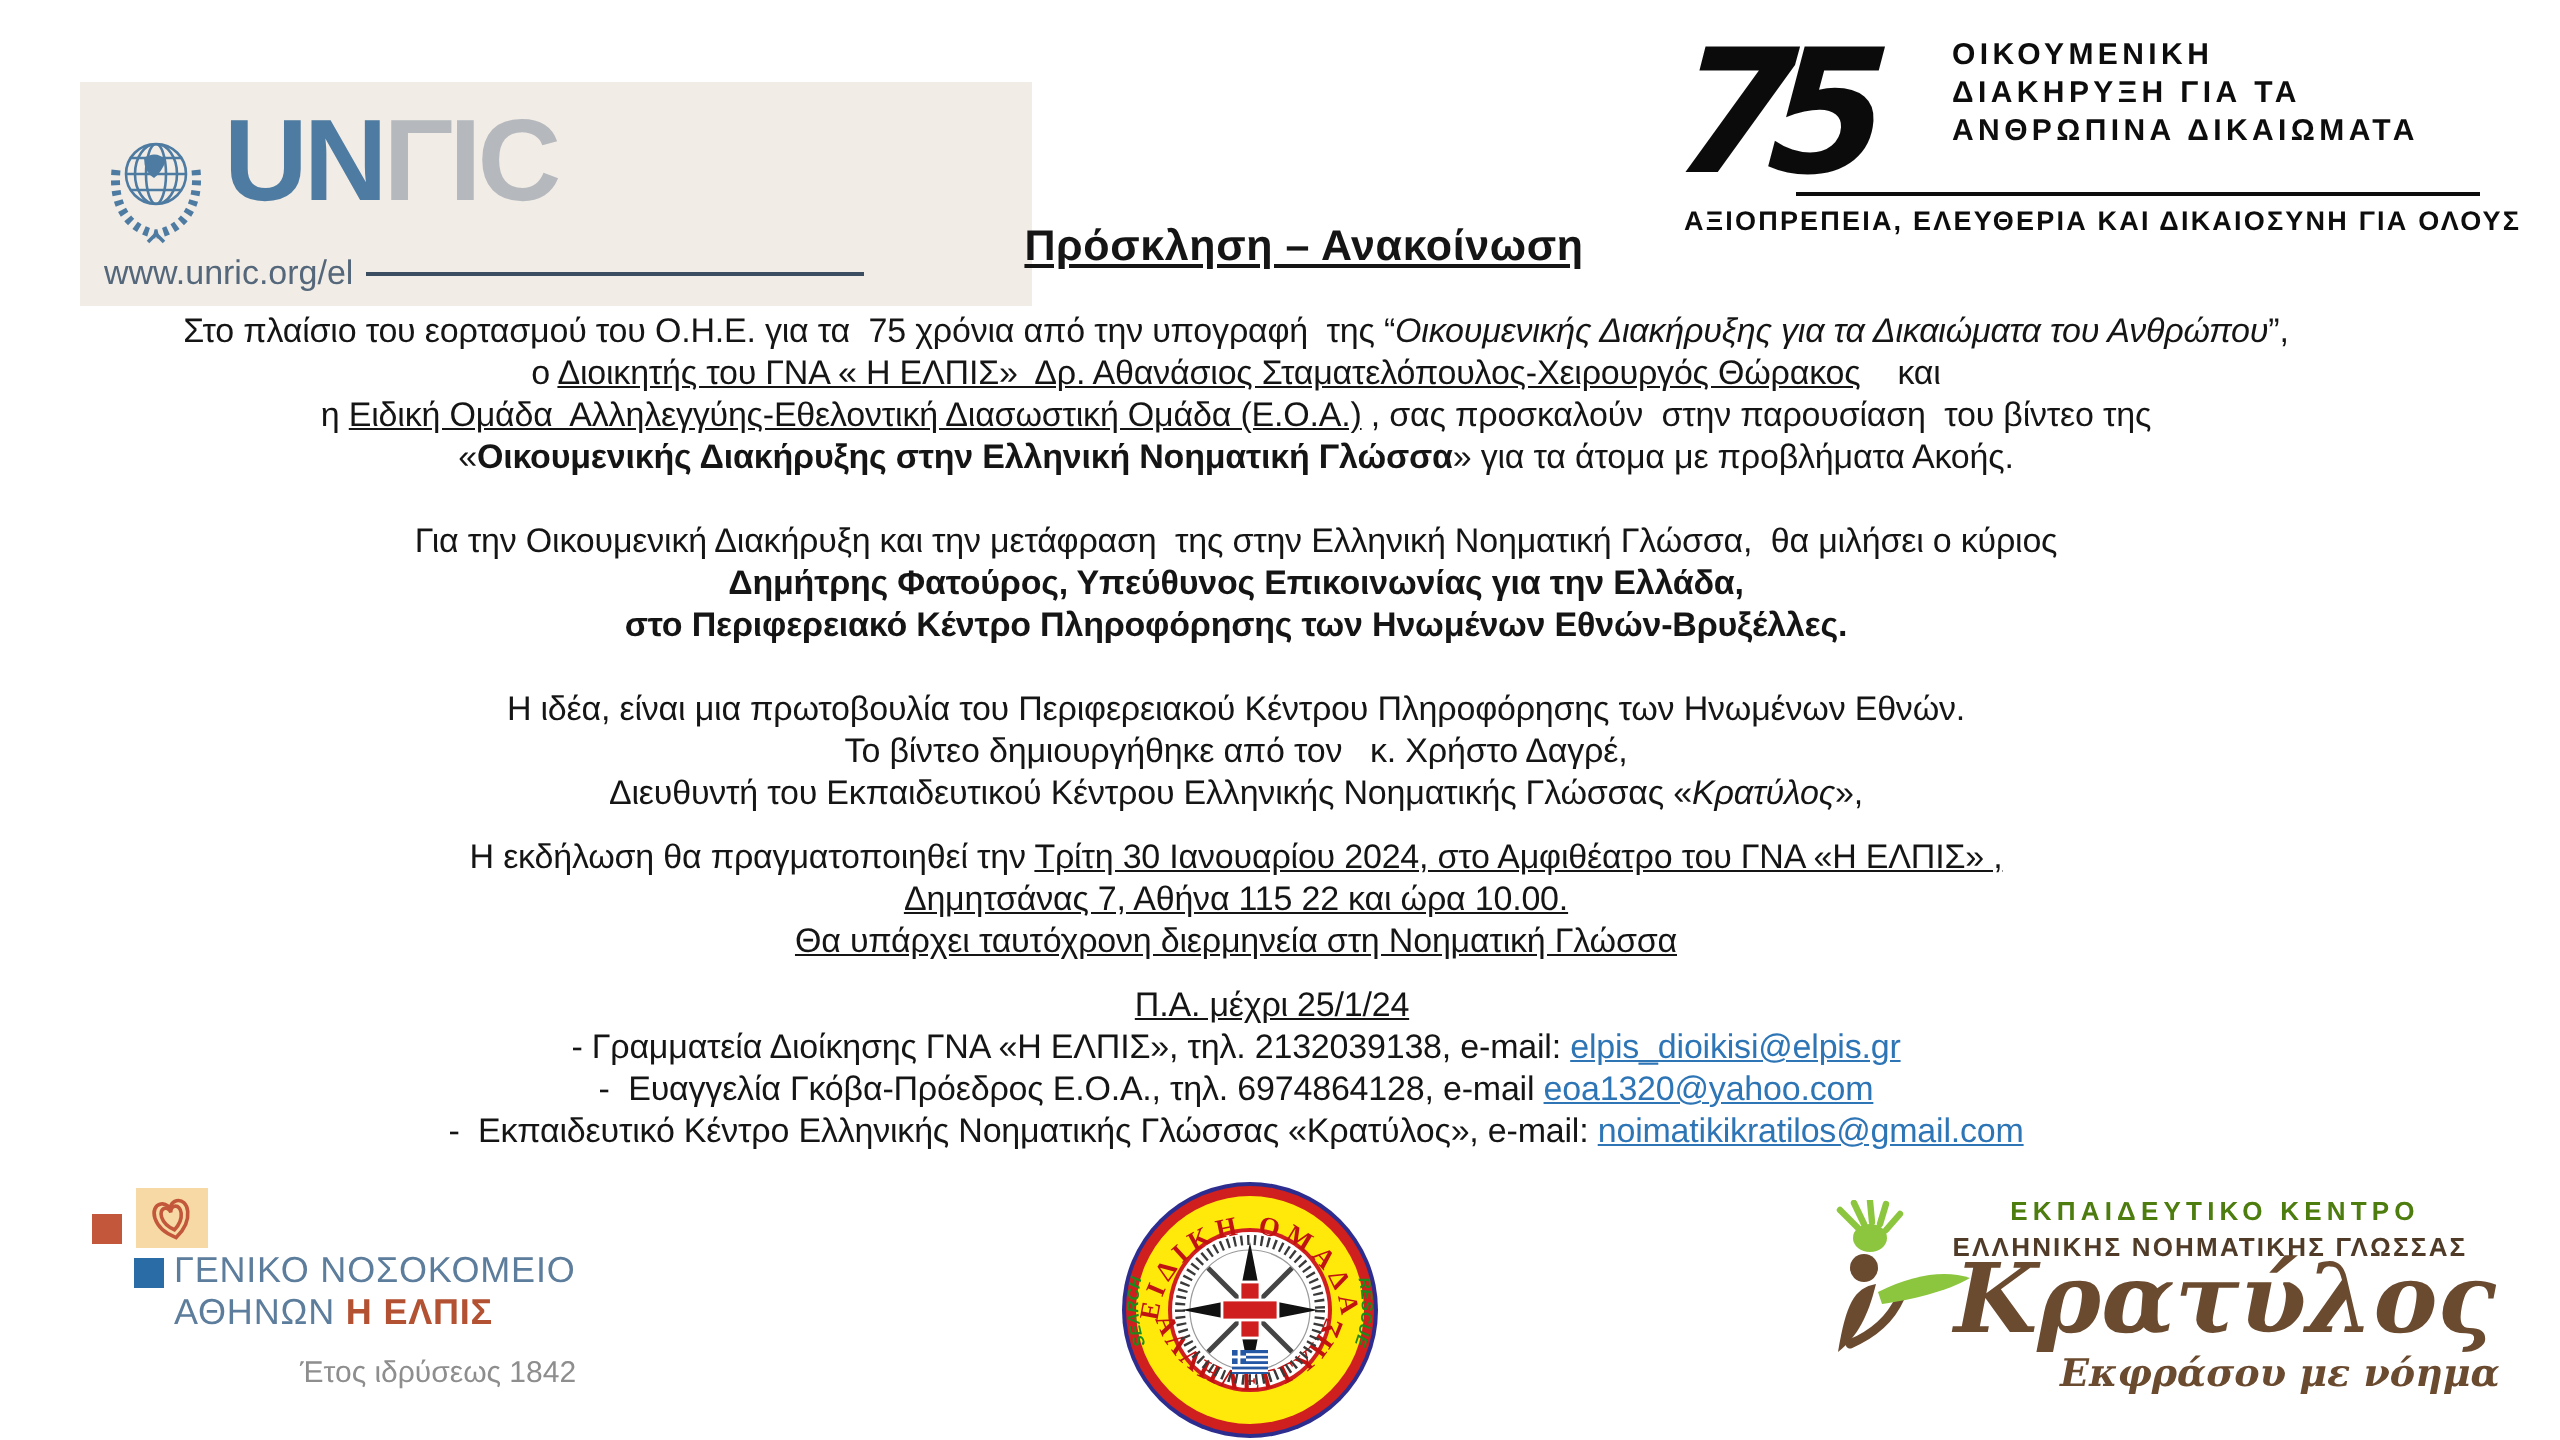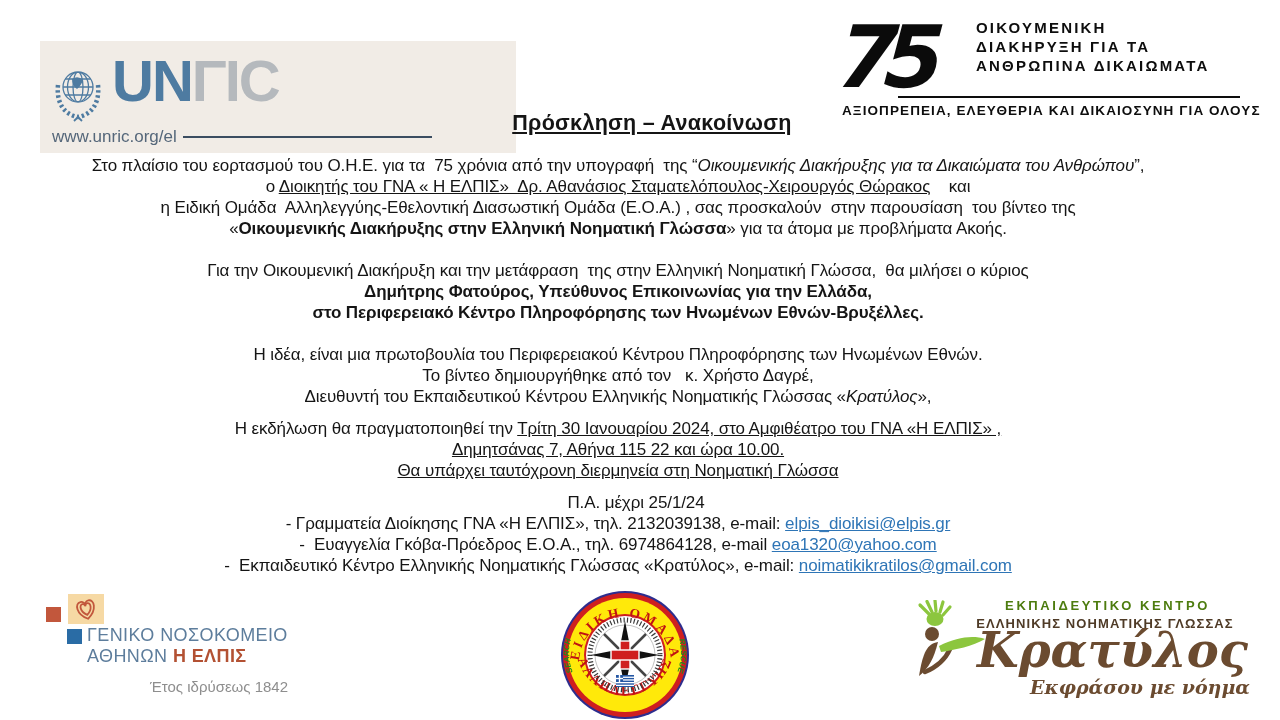--- a/index.html
+++ b/index.html
@@ -106,36 +106,36 @@
     </div>
   </div>
   <div class="udhr-rule"></div>
   <div class="udhr-tagline">ΑΞΙΟΠΡΕΠΕΙΑ, ΕΛΕΥΘΕΡΙΑ ΚΑΙ ΔΙΚΑΙΟΣΥΝΗ ΓΙΑ ΟΛΟΥΣ</div>
 </div>
 
 <div class="doc-title"><span>Πρόσκληση – Ανακοίνωση</span></div>
 <div class="body-text">
     <div class="line"><span>Στο πλαίσιο του εορτασμού του Ο.Η.Ε. για τα  75 χρόνια από την υπογραφή  της “</span><span style="font-style: italic;">Οικουμενικής Διακήρυξης για τα Δικαιώματα του Ανθρώπου</span><span>”,</span></div>
     <div class="line"><span>ο </span><span style="text-decoration: underline;">Διοικητής του ΓΝΑ « Η ΕΛΠΙΣ»  Δρ. Αθανάσιος Σταματελόπουλος-Χειρουργός Θώρακος</span><span>    και</span></div>
-    <div class="line"><span>η </span><span style=" margin-top: 16px;">Ειδική Ομάδα  Αλληλεγγύης-Εθελοντική Διασωστική Ομάδα (Ε.Ο.Α.)</span><span> , σας προσκαλούν  στην παρουσίαση  του βίντεο της</span></div>
+    <div class="line"><span>η </span><span style="text-decoration: underline; margin-top: 16px;">Ειδική Ομάδα  Αλληλεγγύης-Εθελοντική Διασωστική Ομάδα (Ε.Ο.Α.)</span><span> , σας προσκαλούν  στην παρουσίαση  του βίντεο της</span></div>
     <div class="line"><span>«</span><span style="font-weight: bold;">Οικουμενικής Διακήρυξης στην Ελληνική Νοηματική Γλώσσα</span><span>» για τα άτομα με προβλήματα Ακοής.</span></div>
     <div style="height: 21px;"></div>
     <div class="line"><span>Για την Οικουμενική Διακήρυξη και την μετάφραση  της στην Ελληνική Νοηματική Γλώσσα,  θα μιλήσει ο κύριος</span></div>
     <div class="line"><span style="font-weight: bold;">Δημήτρης Φατούρος, Υπεύθυνος Επικοινωνίας για την Ελλάδα,</span></div>
     <div class="line"><span style="font-weight: bold;">στο Περιφερειακό Κέντρο Πληροφόρησης των Ηνωμένων Εθνών-Βρυξέλλες.</span></div>
     <div style="height: 21px;"></div>
     <div class="line"><span>Η ιδέα, είναι μια πρωτοβουλία του Περιφερειακού Κέντρου Πληροφόρησης των Ηνωμένων Εθνών.</span></div>
     <div class="line"><span>Το βίντεο δημιουργήθηκε από τον   κ. Χρήστο Δαγρέ,</span></div>
     <div class="line"><span>Διευθυντή του Εκπαιδευτικού Κέντρου Ελληνικής Νοηματικής Γλώσσας «</span><span style="font-style: italic;">Κρατύλος</span><span>»,</span></div>
     <div style="height: 11px;"></div>
     <div class="line"><span>Η εκδήλωση θα πραγματοποιηθεί την </span><span style="text-decoration: underline;">Τρίτη 30 Ιανουαρίου 2024, στο Αμφιθέατρο του ΓΝΑ «Η ΕΛΠΙΣ» ,</span></div>
     <div class="line"><span style="text-decoration: underline;">Δημητσάνας 7, Αθήνα 115 22 και ώρα 10.00.</span></div>
     <div class="line"><span style="text-decoration: underline;">Θα υπάρχει ταυτόχρονη διερμηνεία στη Νοηματική Γλώσσα</span></div>
     <div style="height: 11px;"></div>
-    <div class="line"><span style=" margin-left: 36px;">Π.Α. μέχρι 25/1/24</span></div>
+    <div class="line"><span style="text-decoration: underline; margin-left: 36px;">Π.Α. μέχρι 25/1/24</span></div>
     <div class="line"><span>- Γραμματεία Διοίκησης ΓΝΑ «Η ΕΛΠΙΣ», τηλ. 2132039138, e-mail: </span><a class="email-link" href="#">elpis_dioikisi@elpis.gr</a></div>
     <div class="line"><span>-  Ευαγγελία Γκόβα-Πρόεδρος Ε.Ο.Α., τηλ. 6974864128, e-mail </span><a class="email-link" href="#">eoa1320@yahoo.com</a></div>
     <div class="line"><span>-  Εκπαιδευτικό Κέντρο Ελληνικής Νοηματικής Γλώσσας «Κρατύλος», e-mail: </span><a class="email-link" href="#">noimatikikratilos@gmail.com</a></div>
   </div>
 
 <div class="elpis-box">
   <div class="sq sq-red"></div>
   <div class="sq sq-beige">
     <svg width="36" height="30" viewBox="0 0 36 30">
       <g fill="none" stroke="#c2573c" stroke-width="1.8" transform="rotate(-12 18 15)">

